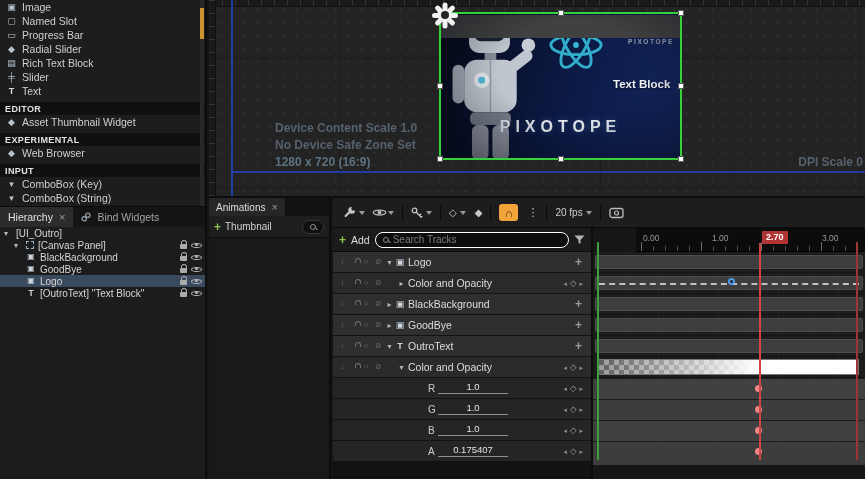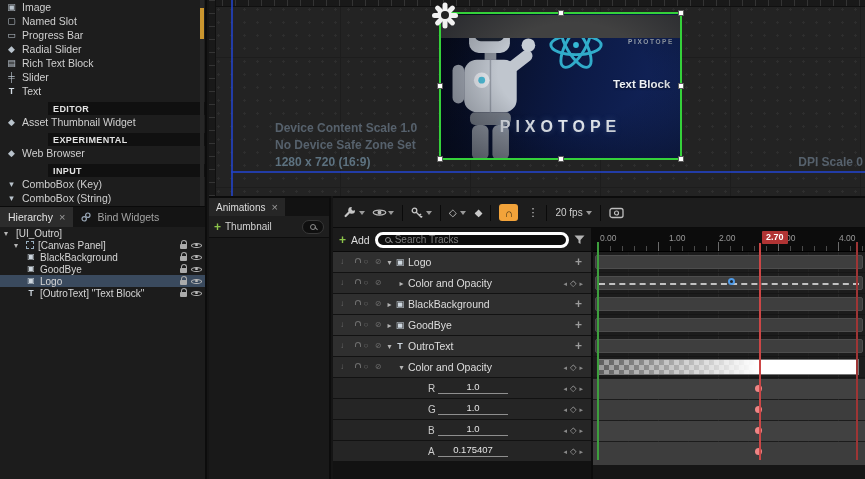--- a/index.html
+++ b/index.html
@@ -9,21 +9,21 @@
 
   
   .left-col { position:absolute; left:0; top:0; width:207px; height:479px;
     background:#1c1c1c; border-right:2px solid #0c0c0c; }
   .palette { position:relative; height:206px; overflow:hidden; background:#1d1d1d; }
   .prow { display:flex; align-items:center; height:14px; padding-left:6px; gap:5px; }
   .picon { width:11px; font-size:9px; color:#b9c3cc; text-align:center; line-height:1; }
   .picon.t { font-weight:bold; font-size:9px; color:#d5dde4; }
   .plabel { font-size:10.5px; color:#cfcfcf; white-space:nowrap; }
   .pheader { height:13px; margin-top:4px; background:#101010; display:flex; align-items:center;
-    padding-left:5px; font-size:9px; font-weight:bold; color:#e3e3e3; letter-spacing:.4px;margin-left:48px; }
+    padding-left:5px; font-size:9px; font-weight:bold; color:#e3e3e3; letter-spacing:.4px; }
   .pscroll { position:absolute; right:1px; top:0; width:4px; height:206px; background:#272727; }
   .pthumb { position:absolute; top:8px; width:4px; height:31px; background:#c9952e; }
 
   .hier-tabs { height:21px; display:flex; align-items:stretch; background:#141414; border-top:1px solid #0a0a0a; }
   .htab { display:flex; align-items:center; gap:6px; padding:0 8px; font-size:10.5px; }
   .htab.active { background:#2c2c2c; color:#e2e2e2; }
   .htab.inactive { color:#a3a3a3; }
   .closex { color:#9a9a9a; font-size:11px; }
 
   .search-row { height:21px; display:flex; align-items:center; padding:0 4px; background:#1c1c1c; }
@@ -126,21 +126,21 @@
   .more { color:#c9c9c9; font-size:11px; letter-spacing:0; }
   .fps { font-size:10px; color:#cfcfcf; }
   .eyeico.big { transform:scale(1.25); }
 
   .seq-main { flex:1; display:flex; min-height:0; }
   .seq-left { width:260px; flex:none; background:#121212; border-right:2px solid #0c0c0c; }
   .seq-addrow { height:24px; display:flex; align-items:center; gap:5px; padding:0 6px; background:#1b1b1b;
     border-bottom:1px solid #0a0a0a; }
   .addlabel { font-size:10.5px; color:#dedede; }
   .stracksearch { flex:1; height:16px; display:flex; align-items:center; gap:4px; padding:0 7px;
-    background:#0d0d0d; border:3px solid #ffffff; border-radius:9px; }
+    background:#0d0d0d; border:1px solid #ffffff; border-radius:9px; }
   .stracksearch input { flex:1; width:60px; background:transparent; border:none; outline:none; color:#bdbdbd;
     font-size:10px; font-family:"Liberation Sans","DejaVu Sans",sans-serif; }
   .stracksearch input::placeholder { color:#7d7d7d; }
 
   .hrow { height:20px; margin-bottom:1px; display:flex; align-items:center; position:relative; }
   .hrow.obj { background:#2f2f2f; } .hrow.prop { background:#2a2a2a; } .hrow.chan { background:#252525; }
   .mini { display:flex; align-items:center; gap:4px; width:52px; padding-left:5px; flex:none; }
   .mi { color:#6e6e6e; font-size:8px; width:8px; text-align:center; line-height:1; }
   .mi .lock { background:#6e6e6e; margin-top:2px; } .mi .lock::before { border-color:#6e6e6e; }
   .sarrow { color:#b5b5b5; font-size:8px; width:9px; text-align:center; }
@@ -150,21 +150,21 @@
   .tname { font-size:10.5px; color:#dddddd; white-space:nowrap; margin-left:2px; }
   .addtrack { color:#9c9c9c; font-size:12px; font-weight:bold; padding-right:9px; }
   .keynav { display:flex; align-items:center; gap:3px; padding-right:8px; }
   .keynav span { color:#8a8a8a; font-size:7px; line-height:1; }
   .keynav .kd { font-size:8.5px; color:#a0a0a0; }
   .chlabel { margin-left:95px; font-size:10px; color:#cccccc; }
   .chval { position:absolute; left:105px; top:3px; width:70px; text-align:center; font-size:9.5px; color:#e4e4e4;
     border-bottom:1px solid #8f8f8f; padding-bottom:1px; }
 
   .seq-right { flex:1; position:relative; background:#161616; min-width:0; }
-  .ruler { position:relative; height:24px; background:#0c0c0c; border-bottom:1px solid #000; }
+  .ruler { position:relative; height:24px; background:#0c0c0c; border-bottom:1px solid #000;margin-left:43px; }
   .ruler::before { content:""; position:absolute; left:5px; right:0; bottom:0; height:5px;
     background-image:repeating-linear-gradient(90deg,#4b4b4b 0 1px,transparent 1px 12px); }
   .ruler::after { content:""; position:absolute; left:5px; right:0; bottom:0; height:9px;
     background-image:repeating-linear-gradient(90deg,#6b6b6b 0 1px,transparent 1px 60px); }
   .rlabel { position:absolute; top:5px; font-size:8.5px; color:#9a9a9a; }
   .brow { height:20px; margin-bottom:1px; position:relative; background-color:#1c1c1c;
     background-image:repeating-linear-gradient(90deg,#262626 0 1px,transparent 1px 60px),
                      repeating-linear-gradient(90deg,#212121 0 1px,transparent 1px 30px);
     background-position:5px 0; }
   .secbar { position:absolute; left:2px; right:2px; top:3px; bottom:3px; background:#3e3e3e;

